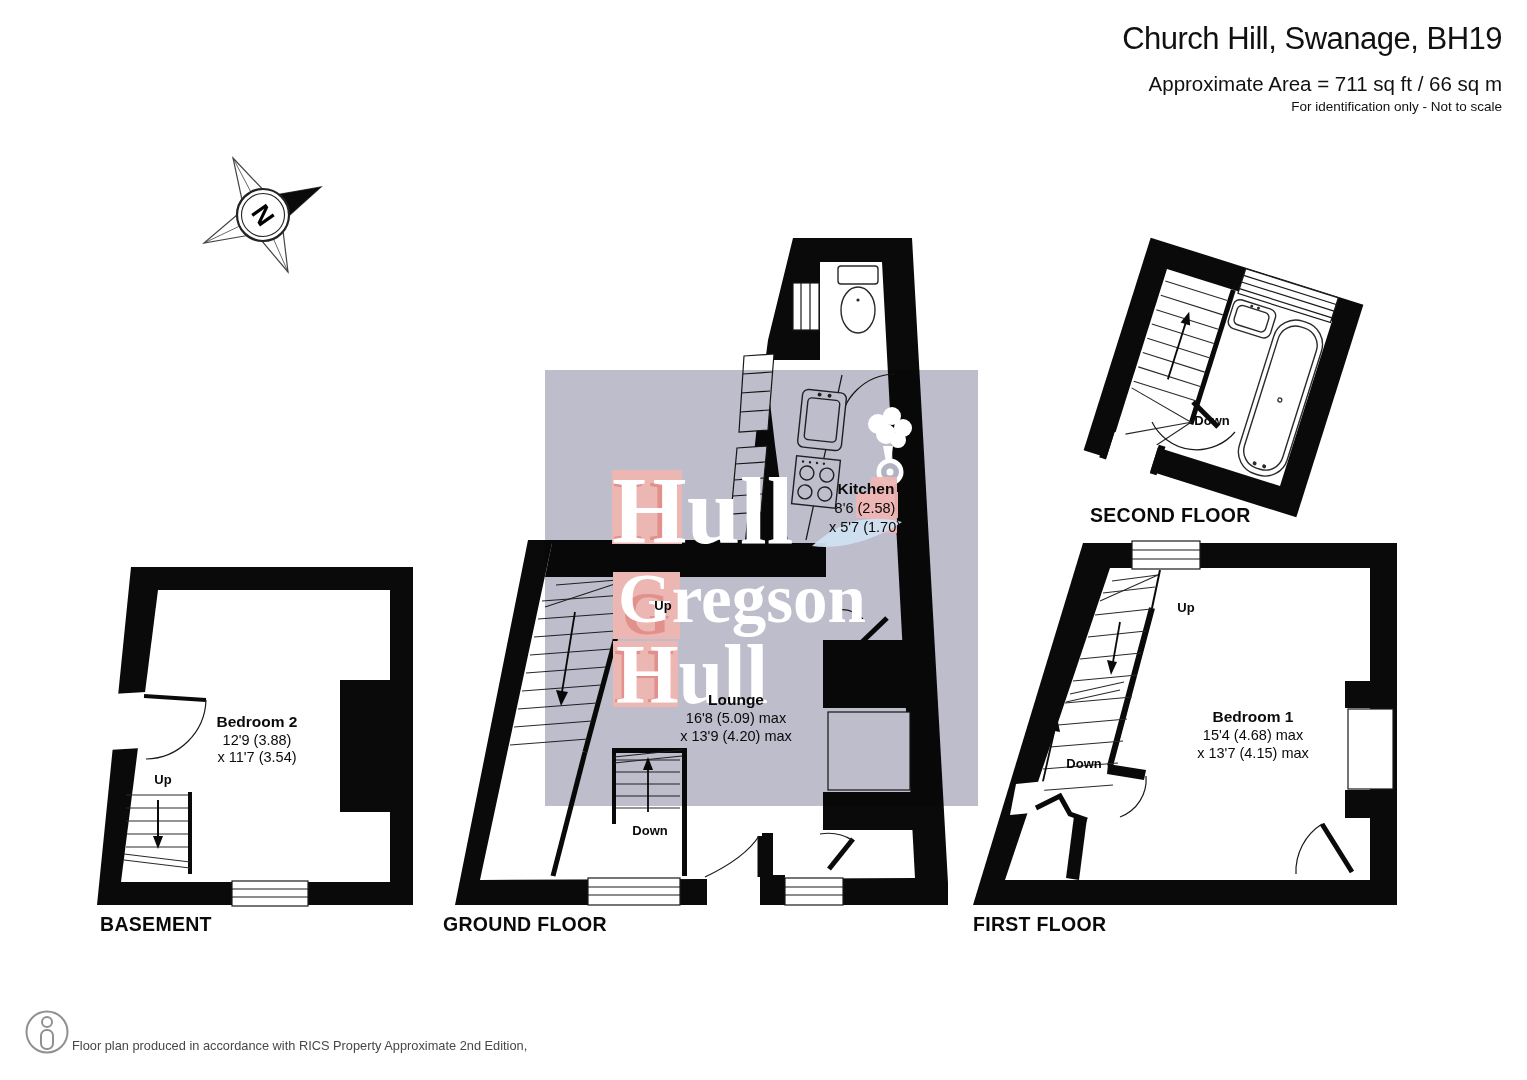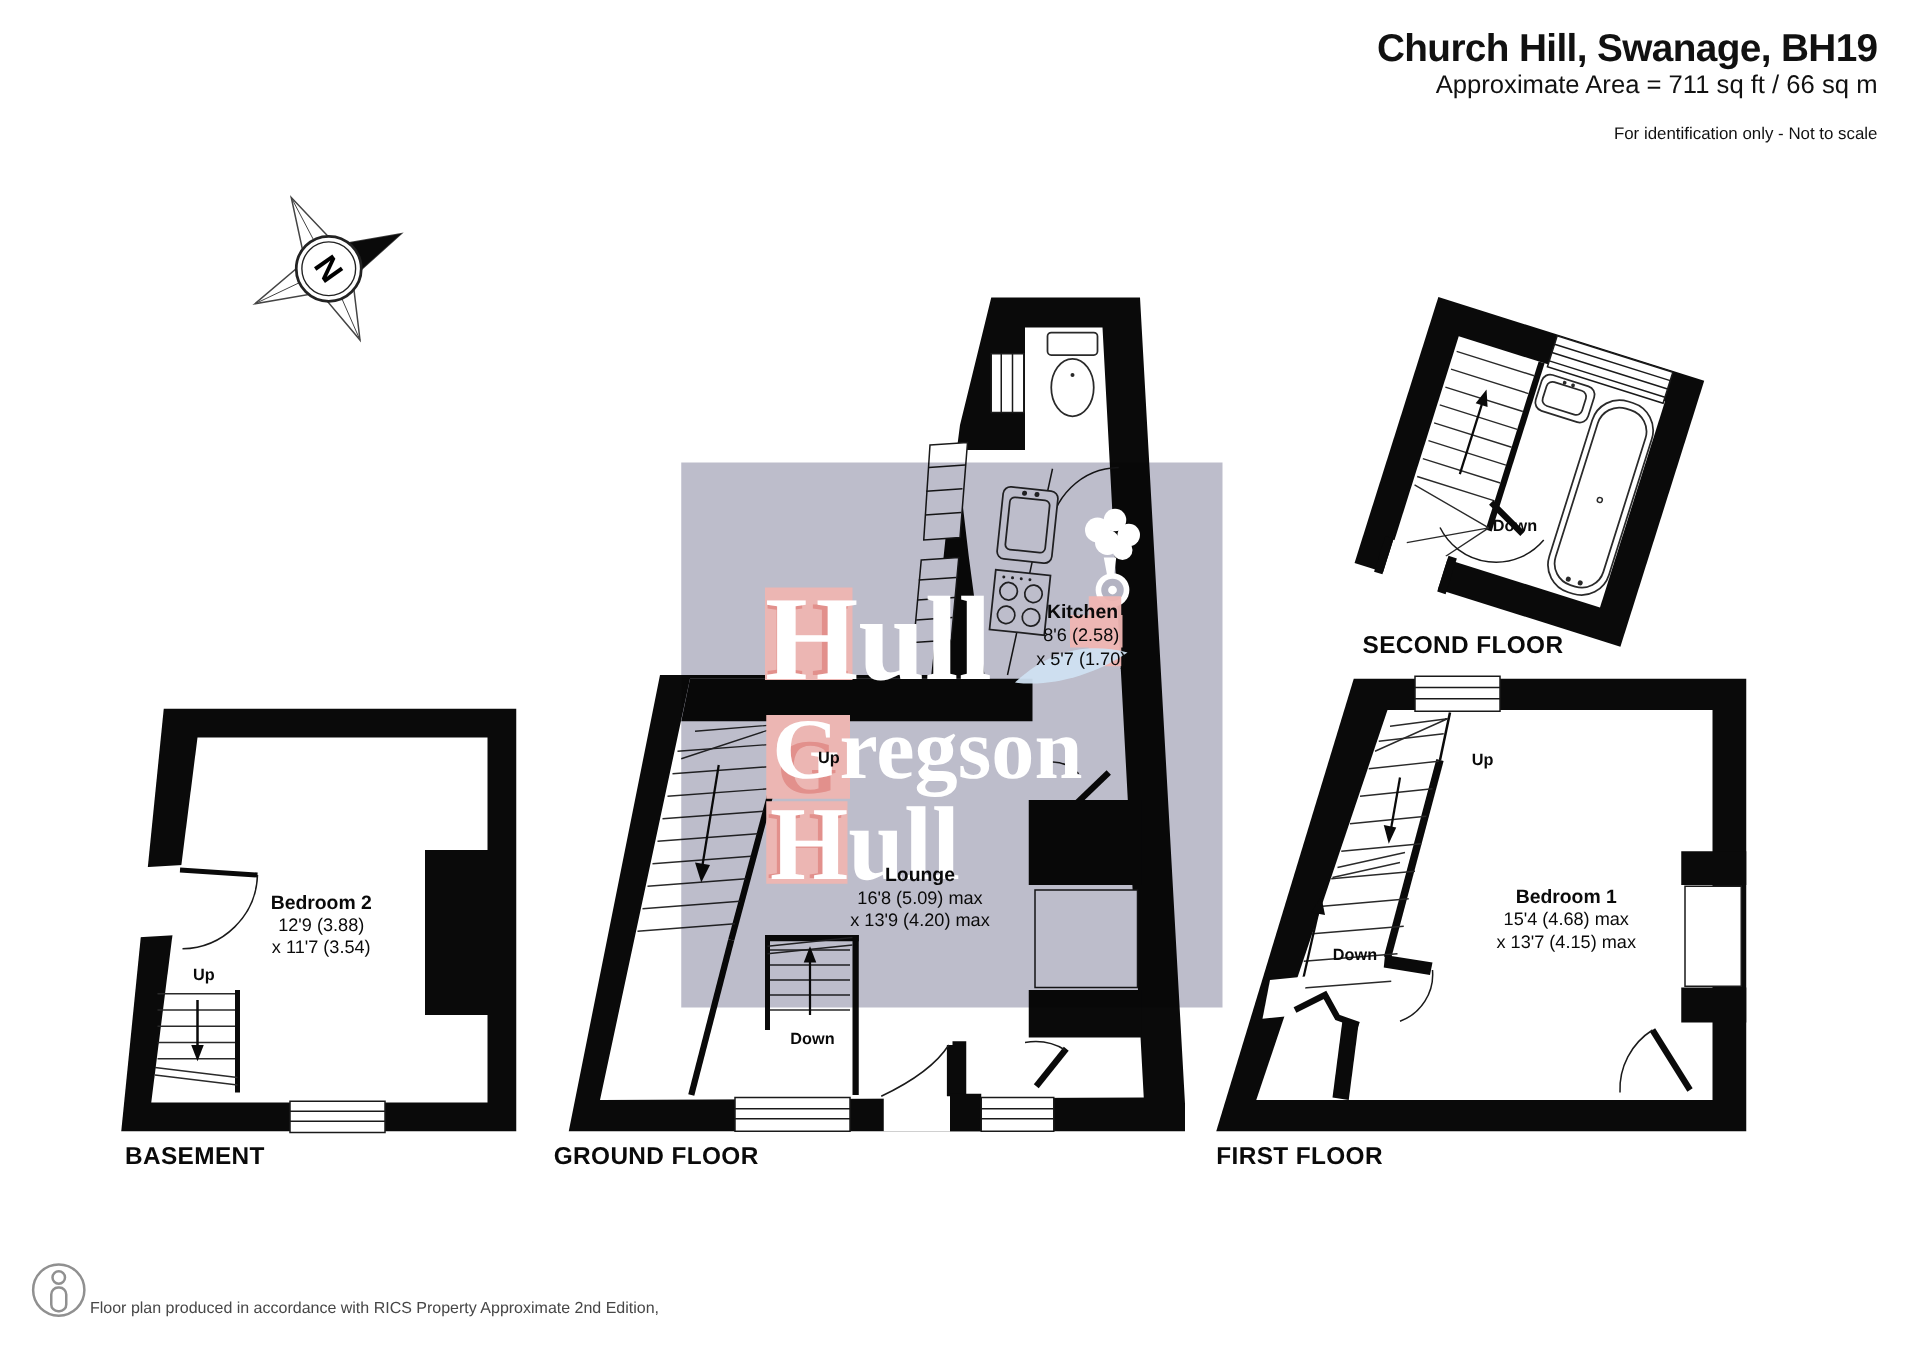--- a/index.html
+++ b/index.html
@@ -1,23 +1,23 @@
 <!DOCTYPE html>
 <html><head>
 <meta charset="utf-8">
 <style>
   html,body{margin:0;padding:0;background:#fff;}
   body{width:1527px;height:1080px;position:relative;overflow:hidden;
        font-family:"Liberation Sans","DejaVu Sans",sans-serif;color:#111;}
   .abs{position:absolute;}
   #plan-svg{position:absolute;left:0;top:0;z-index:1;}
   .hdr{right:25px;top:22px;text-align:right;z-index:2;}
-  .hdr .title{font-size:31px;font-weight:700;letter-spacing:-.5px;line-height:1.1;text-align:center;}
-  .hdr .area{font-size:20.5px;margin-top:0;}
-  .hdr .note{font-size:13.5px;margin-top:19px;}
+  .hdr .title{font-size:31px;font-weight:400;letter-spacing:-.5px;line-height:1.1;text-align:center;}
+  .hdr .area{font-size:20.5px;margin-top:16px;}
+  .hdr .note{font-size:13.5px;margin-top:3px;}
   .ftr{left:72px;top:1006px;z-index:2;font-size:12.8px;line-height:16px;color:#474747;white-space:pre;}
   .wall{fill:#0a0a0a;}
   .floor{fill:#ffffff;}
   .thin{stroke:#1a1a1a;stroke-width:1.2;fill:none;}
   .tread{stroke:#2a2a2a;stroke-width:1.1;fill:none;}
   .leaf{stroke:#0a0a0a;stroke-width:5;fill:none;}
   .fix{stroke:#2a2a2a;stroke-width:1.4;fill:#fff;}
   .winbox{fill:#fff;stroke:#1a1a1a;stroke-width:1.2;}
   .t-floor{font-weight:700;font-size:19.5px;letter-spacing:.3px;fill:#0a0a0a;}
   .t-room{font-weight:700;font-size:15.5px;fill:#0a0a0a;}

